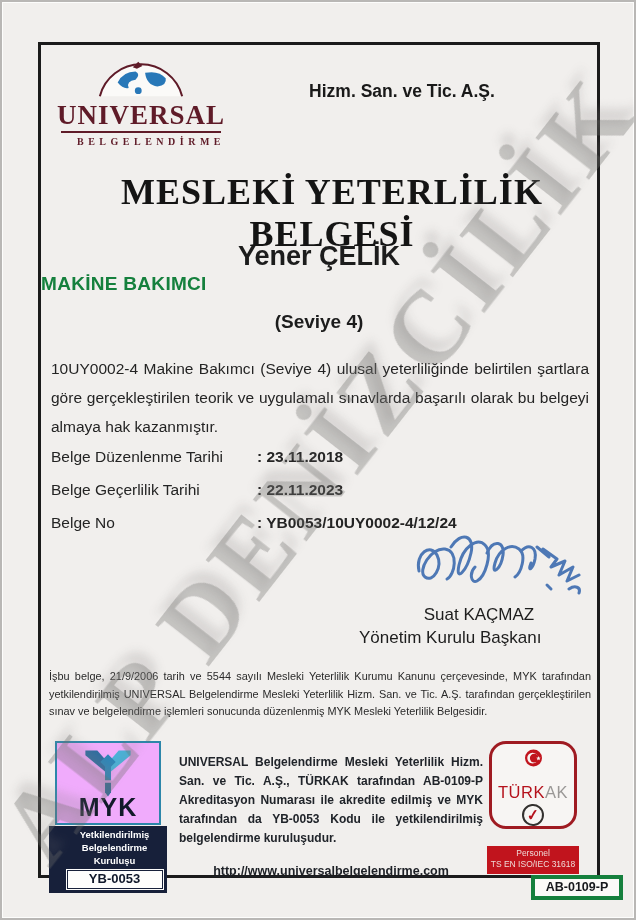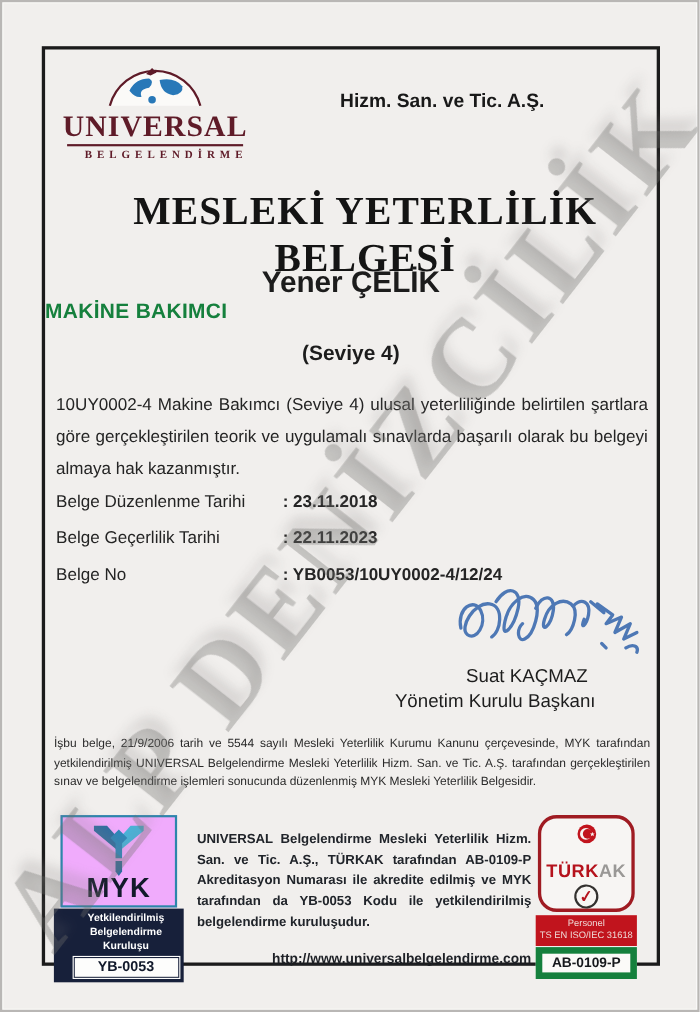--- a/index.html
+++ b/index.html
@@ -126,49 +126,49 @@
     margin:3px auto 0 auto; width:96px; background:#fdfdfc;
     border:1px solid #17203a; outline:1px solid #fdfdfc;
     font-weight:bold; font-size:13px; color:#10182a; line-height:1.3;
   }
   .mid-block { position:absolute; left:138px; top:708px; width:304px; }
   .accreditation-text {
     font-size:12px; line-height:1.58; font-weight:600;
     color:#20242a; text-align:justify;
   }
   .website-link {
-    display:block; margin-top:16px; text-align:right;
+    display:block; margin-top:16px; text-align:center;
     font-size:12.5px; font-weight:bold; color:#1d2026;
     text-decoration:underline;
   }
   .turkak-block { position:absolute; left:446px; top:696px; width:92px; }
   .turkak-badge {
     width:88px; height:88px; margin:0 auto;
     border:3px solid #9f1b22; border-radius:17px; background:#f7f5f3;
     display:flex; flex-direction:column; align-items:center;
     padding-top:5px;
   }
-  .turkak-word { font-size:16.5px; font-weight:bold; letter-spacing:0.5px; line-height:1.2; margin-top:16px; }
+  .turkak-word { font-size:16.5px; font-weight:normal; letter-spacing:0.5px; line-height:1.2; margin-top:16px; }
   .turkak-word .red { color:#b5121c; }
   .turkak-word .gray { color:#9a9896; }
   .turkak-check {
     width:22px; height:22px; border:2px solid #33312f; border-radius:50%;
     display:flex; align-items:center; justify-content:center;
     font-size:15px; font-weight:bold; color:#b5121c; margin-top:1px;
     transform:rotate(-6deg);
   }
   .turkak-red-box {
-    width:92px; margin-top:3px; background:#c1141d;
+    width:92px; margin-top:17px; background:#c1141d;
     text-align:center; padding:2px 1px 3px 1px;
   }
   .turkak-red-line { color:#eed9d6; font-size:8.5px; line-height:1.35; }
   .turkak-code-box {
     width:92px; margin-top:1px; background:#fbfaf8;
-    border:6px solid #15803d; text-align:center;
-    font-weight:bold; font-size:12.5px; color:#16181c; line-height:1.35;
+    border:4px solid #15803d; text-align:center;
+    font-weight:bold; font-size:12.5px; color:#16181c; line-height:1.35;margin-left:44px;
   }
 </style>
 </head>
 <body>
 
 <div class="photo">
 
   <div class="watermark">ALP DENİZCİLİK</div>
 
   <div class="frame">

